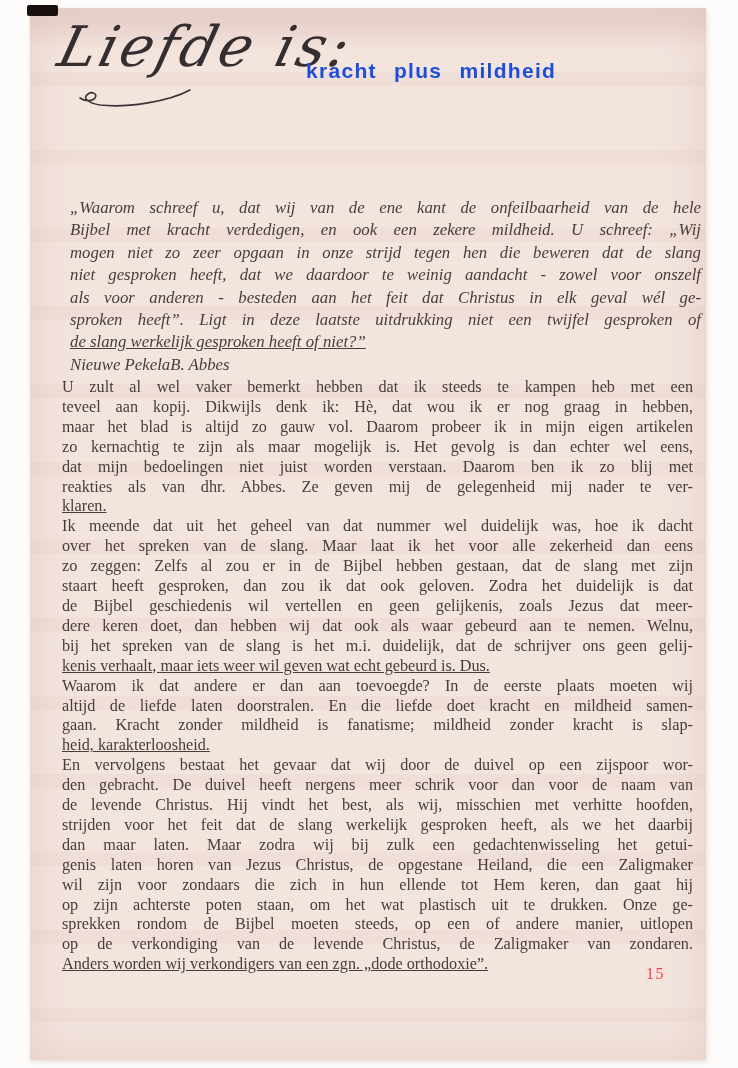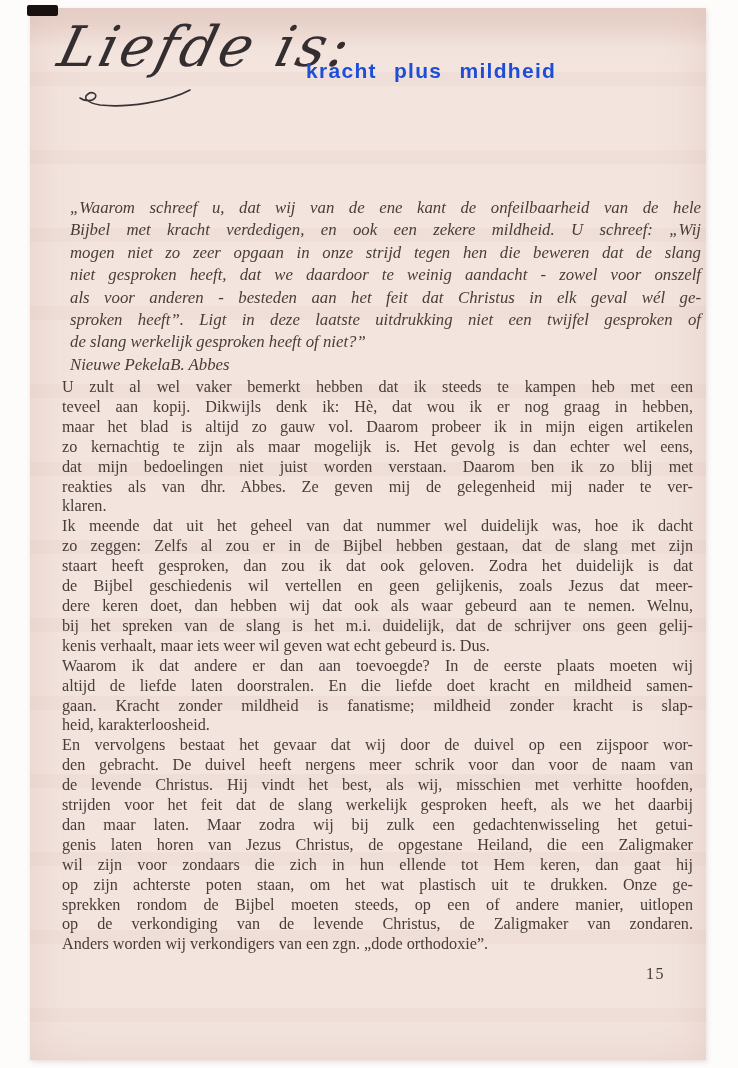--- a/index.html
+++ b/index.html
@@ -90,33 +90,33 @@
   .body-text {
     position: absolute;
     left: 62px; top: 378px;
     width: 631px;
     font-size: 16.2px;
     line-height: 19.9px;
     color: #483d39;
   }
 
   .jl  { text-align: justify; text-align-last: justify; }
-  .last{ text-align: right;    text-align-last: left; }
+  .last{ text-align: right;    text-align-last: left; text-decoration: underline; }
 
   .attr {
     display: flex;
     justify-content: flex-start;
   }
 
   .pagenum {
     position: absolute;
     left: 646px; top: 965px;
     font-size: 16px;
     letter-spacing: 1.5px;
-    color: #404040;
+    color: #ef4444;
   }
 </style>
 </head>
 <body>
 
 <div class="scan">
   <div class="paper"></div>
 
   <div class="artifact"></div>
 
@@ -144,20 +144,21 @@
 
   <div class="body-text">
     <div class="jl">U zult al wel vaker bemerkt hebben dat ik steeds te kampen heb met een</div>
     <div class="jl">teveel aan kopij. Dikwijls denk ik: Hè, dat wou ik er nog graag in hebben,</div>
     <div class="jl">maar het blad is altijd zo gauw vol. Daarom probeer ik in mijn eigen artikelen</div>
     <div class="jl">zo kernachtig te zijn als maar mogelijk is. Het gevolg is dan echter wel eens,</div>
     <div class="jl">dat mijn bedoelingen niet juist worden verstaan. Daarom ben ik zo blij met</div>
     <div class="jl">reakties als van dhr. Abbes. Ze geven mij de gelegenheid mij nader te ver-</div>
     <div class="last">klaren.</div>
     <div class="jl">Ik meende dat uit het geheel van dat nummer wel duidelijk was, hoe ik dacht</div>
+    <div class="jl">over het spreken van de slang. Maar laat ik het voor alle zekerheid dan eens</div>
     <div class="jl">zo zeggen: Zelfs al zou er in de Bijbel hebben gestaan, dat de slang met zijn</div>
     <div class="jl">staart heeft gesproken, dan zou ik dat ook geloven. Zodra het duidelijk is dat</div>
     <div class="jl">de Bijbel geschiedenis wil vertellen en geen gelijkenis, zoals Jezus dat meer-</div>
     <div class="jl">dere keren doet, dan hebben wij dat ook als waar gebeurd aan te nemen. Welnu,</div>
     <div class="jl">bij het spreken van de slang is het m.i. duidelijk, dat de schrijver ons geen gelij-</div>
     <div class="last">kenis verhaalt, maar iets weer wil geven wat echt gebeurd is. Dus.</div>
     <div class="jl">Waarom ik dat andere er dan aan toevoegde? In de eerste plaats moeten wij</div>
     <div class="jl">altijd de liefde laten doorstralen. En die liefde doet kracht en mildheid samen-</div>
     <div class="jl">gaan. Kracht zonder mildheid is fanatisme; mildheid zonder kracht is slap-</div>
     <div class="last">heid, karakterloosheid.</div>

